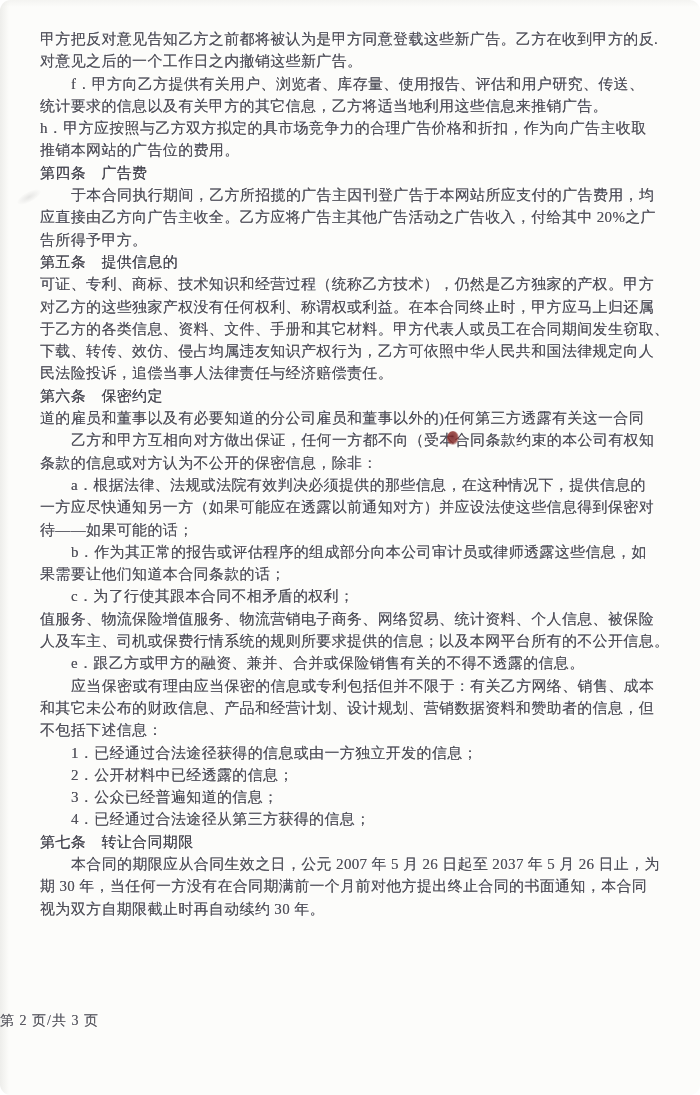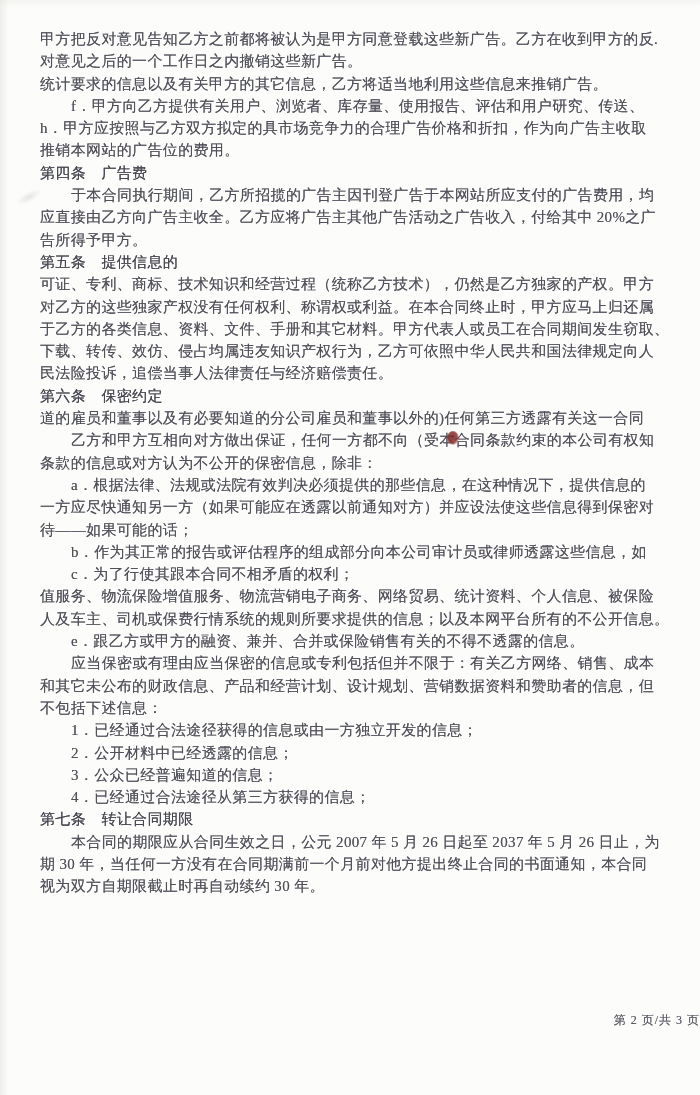--- a/index.html
+++ b/index.html
@@ -10,20 +10,21 @@
   .page {
     position: relative;
     width: 700px;
     height: 1095px;
     overflow: hidden;
     background:
       linear-gradient(90deg, rgba(220,220,216,0.45) 0px, rgba(252,252,250,0) 9px),
       linear-gradient(180deg, rgba(235,235,232,0.5) 0px, rgba(252,252,250,0) 7px),
       #fcfcfa;
     font-family: "Liberation Serif", "DejaVu Serif", serif;
+    border-radius: 11px;
   }
   .content {
     position: absolute;
     left: 40px;
     top: 28px;
     width: 625px;
   }
   .line {
     font-size: 15px;
     line-height: 22.3px;
@@ -38,22 +39,22 @@
   }
   .line.heading {
     color: #474751;
     text-shadow: 0 0 0.6px rgba(70, 70, 82, 0.85);
   }
   .footer {
     position: absolute;
     left: 0;
     top: 1012px;
     width: 700px;
-    text-align: right;
-    font-size: 12px;
+    text-align: left;
+    font-size: 14px;
     letter-spacing: 1px;
     color: #5a5a62;
     text-shadow: 0 0 0.5px rgba(90, 90, 100, 0.7);
   }
   .red-ink-mark {
     position: absolute;
     left: 447px;
     top: 431px;
     width: 12px;
     height: 14px;
@@ -75,42 +76,43 @@
   }
 </style>
 </head>
 <body>
 
 <div class="page">
   <div class="smudge"></div>
   <div class="content">
       <div class="line">甲方把反对意见告知乙方之前都将被认为是甲方同意登载这些新广告。乙方在收到甲方的反.</div>
       <div class="line">对意见之后的一个工作日之内撤销这些新广告。</div>
+      <div class="line indent">f．甲方向乙方提供有关用户、浏览者、库存量、使用报告、评估和用户研究、传送、</div>
       <div class="line">统计要求的信息以及有关甲方的其它信息，乙方将适当地利用这些信息来推销广告。</div>
-      <div class="line indent">f．甲方向乙方提供有关用户、浏览者、库存量、使用报告、评估和用户研究、传送、</div>
       <div class="line">h．甲方应按照与乙方双方拟定的具市场竞争力的合理广告价格和折扣，作为向广告主收取</div>
       <div class="line">推销本网站的广告位的费用。</div>
       <div class="line heading">第四条　广告费</div>
       <div class="line indent">于本合同执行期间，乙方所招揽的广告主因刊登广告于本网站所应支付的广告费用，均</div>
       <div class="line">应直接由乙方向广告主收全。乙方应将广告主其他广告活动之广告收入，付给其中 20%之广</div>
       <div class="line">告所得予甲方。</div>
       <div class="line heading">第五条　提供信息的</div>
       <div class="line">可证、专利、商标、技术知识和经营过程（统称乙方技术），仍然是乙方独家的产权。甲方</div>
       <div class="line">对乙方的这些独家产权没有任何权利、称谓权或利益。在本合同终止时，甲方应马上归还属</div>
       <div class="line">于乙方的各类信息、资料、文件、手册和其它材料。甲方代表人或员工在合同期间发生窃取、</div>
       <div class="line">下载、转传、效仿、侵占均属违友知识产权行为，乙方可依照中华人民共和国法律规定向人</div>
       <div class="line">民法险投诉，追偿当事人法律责任与经济赔偿责任。</div>
       <div class="line heading">第六条　保密约定</div>
       <div class="line">道的雇员和董事以及有必要知道的分公司雇员和董事以外的)任何第三方透露有关这一合同</div>
       <div class="line indent">乙方和甲方互相向对方做出保证，任何一方都不向（受本合同条款约束的本公司有权知</div>
       <div class="line">条款的信息或对方认为不公开的保密信息，除非：</div>
       <div class="line indent">a．根据法律、法规或法院有效判决必须提供的那些信息，在这种情况下，提供信息的</div>
       <div class="line">一方应尽快通知另一方（如果可能应在透露以前通知对方）并应设法使这些信息得到保密对</div>
       <div class="line">待——如果可能的话；</div>
       <div class="line indent">b．作为其正常的报告或评估程序的组成部分向本公司审计员或律师透露这些信息，如</div>
+      <div class="line">果需要让他们知道本合同条款的话；</div>
       <div class="line indent">c．为了行使其跟本合同不相矛盾的权利；</div>
       <div class="line">值服务、物流保险增值服务、物流营销电子商务、网络贸易、统计资料、个人信息、被保险</div>
       <div class="line">人及车主、司机或保费行情系统的规则所要求提供的信息；以及本网平台所有的不公开信息。</div>
       <div class="line indent">e．跟乙方或甲方的融资、兼并、合并或保险销售有关的不得不透露的信息。</div>
       <div class="line indent">应当保密或有理由应当保密的信息或专利包括但并不限于：有关乙方网络、销售、成本</div>
       <div class="line">和其它未公布的财政信息、产品和经营计划、设计规划、营销数据资料和赞助者的信息，但</div>
       <div class="line">不包括下述信息：</div>
       <div class="line indent">1．已经通过合法途径获得的信息或由一方独立开发的信息；</div>
       <div class="line indent">2．公开材料中已经透露的信息；</div>
       <div class="line indent">3．公众已经普遍知道的信息；</div>

